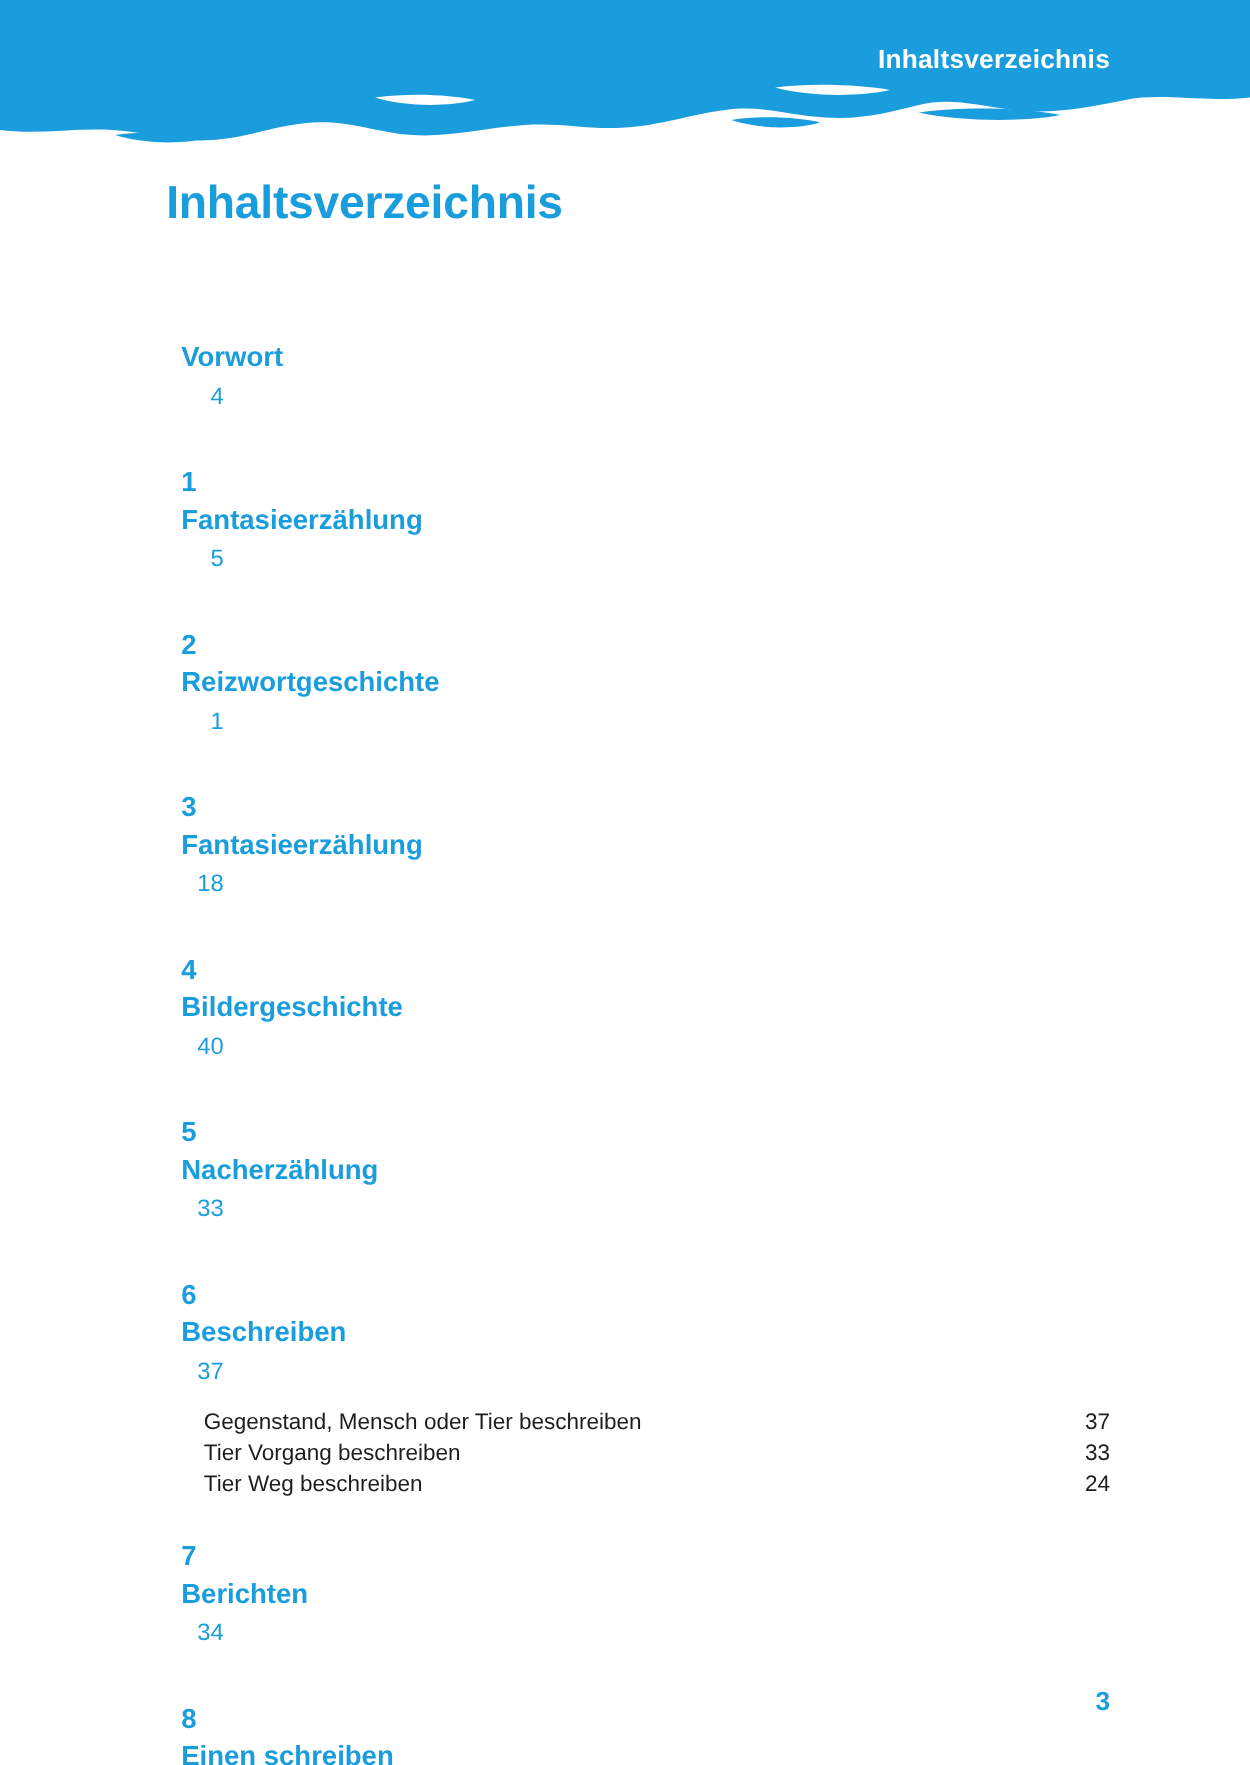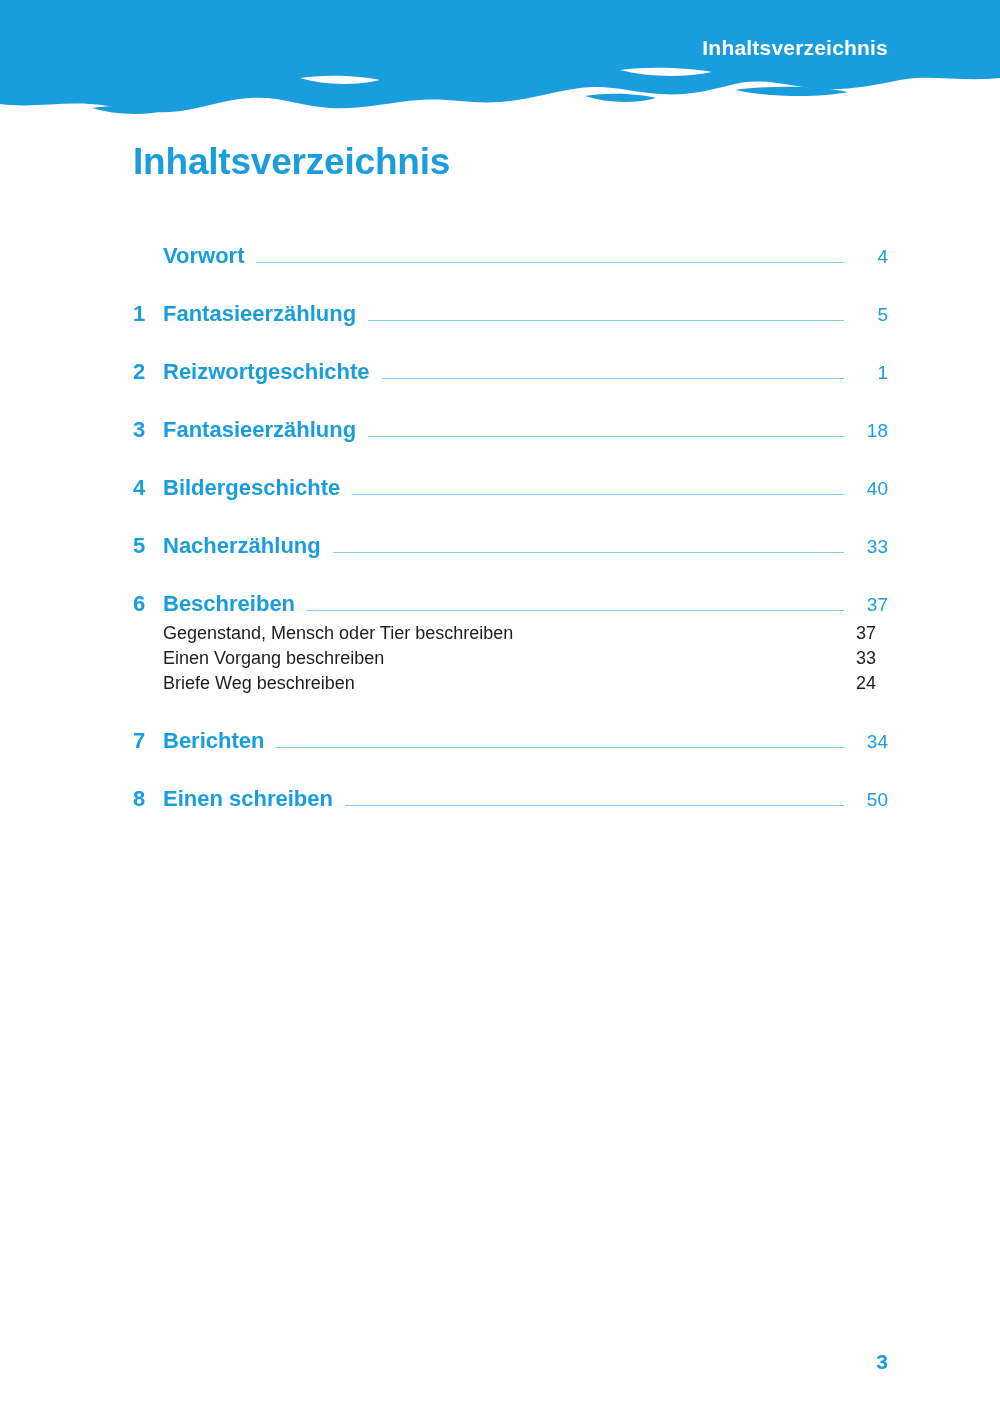--- a/index.html
+++ b/index.html
@@ -53,20 +53,21 @@
     position: absolute;
     top: 243px;
     left: 133px;
     width: 755px;
   }
 
   .toc-main {
     display: flex;
     align-items: baseline;
     margin-bottom: 32px;
+    flex-direction: column;
   }
   .toc-main.tight {
     margin-bottom: 6px;
   }
   .toc-num {
     color: #1a9ddd;
     font-size: 22px;
     font-weight: bold;
     width: 30px;
     flex: 0 0 30px;
@@ -87,21 +88,21 @@
     color: #1a9ddd;
     font-size: 19px;
     text-align: right;
     width: 34px;
     flex: 0 0 34px;
   }
 
   .toc-sub {
     display: flex;
     align-items: baseline;
-    margin: 0 12px 4px 0;
+    margin: 0 0 4px 0;
     padding-left: 30px;
   }
   .toc-sub-label {
     color: #1d1d1b;
     font-size: 18px;
     white-space: nowrap;
   }
   .toc-sub-spacer {
     flex: 1 1 auto;
   }
@@ -194,26 +195,26 @@
     <span class="toc-leader"></span>
     <span class="toc-page">37</span>
   </div>
   <div class="sub-group">
     <div class="toc-sub">
       <span class="toc-sub-label">Gegenstand, Mensch oder Tier beschreiben</span>
       <span class="toc-sub-spacer"></span>
       <span class="toc-sub-page">37</span>
     </div>
     <div class="toc-sub">
-      <span class="toc-sub-label">Einen Vorgang beschreiben</span>
+      <span class="toc-sub-label">Tier Vorgang beschreiben</span>
       <span class="toc-sub-spacer"></span>
       <span class="toc-sub-page">33</span>
     </div>
     <div class="toc-sub">
-      <span class="toc-sub-label">Briefe Weg beschreiben</span>
+      <span class="toc-sub-label">Tier Weg beschreiben</span>
       <span class="toc-sub-spacer"></span>
       <span class="toc-sub-page">24</span>
     </div>
   </div>
 
   <div class="toc-main">
     <span class="toc-num">7</span>
     <span class="toc-label">Berichten</span>
     <span class="toc-leader"></span>
     <span class="toc-page">34</span>

